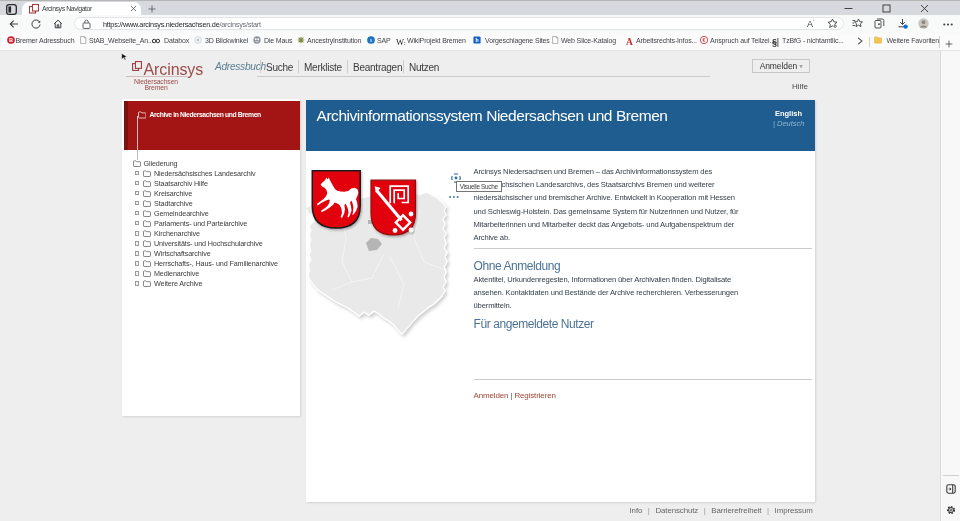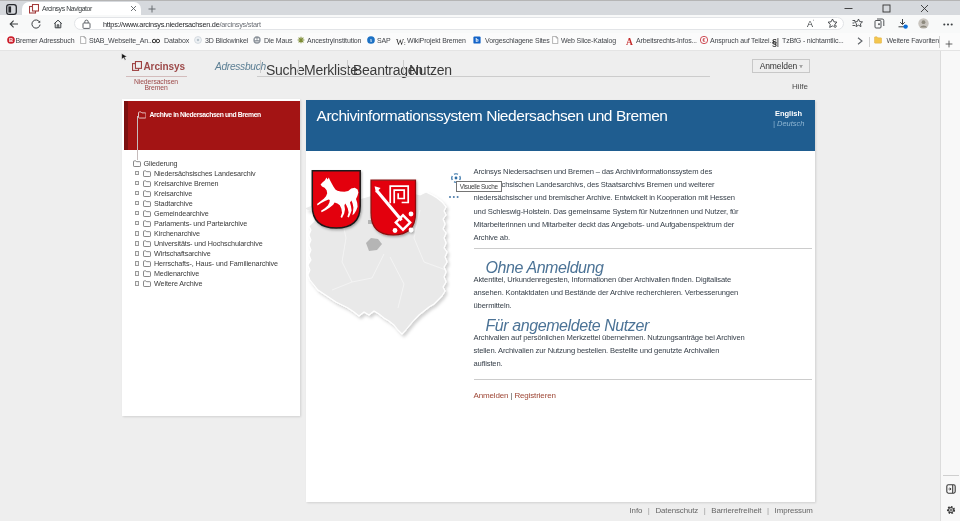--- a/index.html
+++ b/index.html
@@ -16,47 +16,47 @@
   #urltext .path { color:#6b6f76; }
   #bmbar { position:absolute; left:0; top:33px; width:960px; height:18px; background:#fbfbfb; border-bottom:1px solid #e4e4e4; }
   .bm { position:absolute; top:3.8px; font-size:7px; color:#43464b; letter-spacing:-0.15px; white-space:nowrap; }
   .bmic { position:absolute; top:3px; width:8px; height:8px; }
   .ic { position:absolute; color:#4a4d52; }
   
   #page { position:absolute; left:0; top:51px; width:940px; height:470px; background:#eeeeee; }
   #scrollcol { position:absolute; left:940px; top:51px; width:20px; height:470px; background:#f8f8f8; border-left:1px solid #dcdcdc; }
   
   #logoicon { position:absolute; left:131.5px; top:60.5px; }
-  #logotext { position:absolute; left:143.5px; top:61px; font-size:10px; color:#9d4a4a; letter-spacing:-0.1px;font-weight:bold; }
+  #logotext { position:absolute; left:143.5px; top:61px; font-size:16px; color:#9d4a4a; letter-spacing:-0.1px; }
   #logoline { position:absolute; left:126px; top:76px; width:61px; height:1px; background:#d3bcbc; }
   #logosub { position:absolute; left:116px; top:78.5px; width:80px; text-align:center; font-size:6.8px; line-height:6.6px; color:#9d4a4a; letter-spacing:-0.1px; }
   .navsep { position:absolute; top:60px; width:1px; height:13px; background:#cccccc; }
   #nav-navigator { position:absolute; left:215px; top:61px; font-size:10.2px; font-style:italic; color:#5c7f94; letter-spacing:-0.3px; }
-  .navitem { position:absolute; top:61.5px; font-size:14px; color:#3b3b3b; letter-spacing:-0.25px; }
+  .navitem { position:absolute; top:61.5px; font-size:10px; color:#3b3b3b; letter-spacing:-0.25px; }
   #navline { position:absolute; left:257px; top:76px; width:453px; height:1px; background:#cccccc; }
   #anmbtn { position:absolute; left:752px; top:59px; width:58px; height:13.5px; border:1px solid #c8c8c8; font-size:8.5px; color:#333; text-align:center; line-height:12.5px; letter-spacing:-0.1px; }
   #hilfe { position:absolute; left:792px; top:82px; font-size:8px; color:#4a4a4a; }
   
   #sidebar { position:absolute; left:121.5px; top:99px; width:178.5px; height:317px; background:#ffffff; box-shadow:1px 1px 2px rgba(0,0,0,0.12); }
   #redbox { position:absolute; left:2.5px; top:1.5px; width:176px; height:49.5px; background:#a31414; border-left:4px solid #7c0f0f; }
   #redboxtext { position:absolute; left:21.5px; top:10px; font-size:6.8px; font-weight:bold; color:#ffffff; letter-spacing:-0.38px; }
   #treeconn { position:absolute; left:15.5px; top:17px; width:1px; height:44px; background:#c6bcbc; }
   .trow { position:absolute; left:0; font-size:7.2px; color:#3a3a3a; letter-spacing:-0.12px; white-space:nowrap; }
   .tsq { position:absolute; width:4.5px; height:4.5px; border:1px solid #9a9a9a; background:#f4f4f4; }
   
   #main { position:absolute; left:305.5px; top:100px; width:509.5px; height:402px; background:#ffffff; box-shadow:1px 1px 2px rgba(0,0,0,0.12); }
   #bluebox { position:absolute; left:0; top:0; width:509.5px; height:50.5px; background:#1f5d90; }
   #bluetitle { position:absolute; left:11px; top:7px; font-size:15.5px; font-weight:normal; color:#ffffff; letter-spacing:-0.45px; }
   #lang-en { position:absolute; right:13px; top:8.5px; font-size:7.5px; font-weight:bold; color:#ffffff; }
   #lang-de { position:absolute; right:10.5px; top:19px; font-size:7.5px; font-style:italic; color:#8fb6d2; }
   #vsicon { position:absolute; left:145px; top:72.5px; }
   #tooltip { position:absolute; left:150.5px; top:80.5px; width:45.5px; height:11.5px; z-index:9; background:#ffffff; border:1px solid #757575; font-size:6.4px; color:#3c3c3c; text-align:center; line-height:10.5px; letter-spacing:-0.3px; white-space:nowrap; overflow:hidden; }
   .para { position:absolute; left:168px; font-size:7.6px; line-height:13.2px; color:#38414b; letter-spacing:-0.14px; white-space:nowrap; }
   .mainhr { position:absolute; left:168px; width:338px; height:1px; background:#cccccc; }
-  .mhead { position:absolute; left:180px; font-size:16px; color:#4c7396; letter-spacing:-0.42px;font-style:italic; }
+  .mhead { position:absolute; left:168px; font-size:12px; color:#4c7396; letter-spacing:-0.42px; }
   #loginlinks { position:absolute; left:168px; top:290.5px; font-size:8px; color:#9e4736; letter-spacing:-0.15px;text-align:center; }
   
   #footer { position:absolute; left:629.5px; top:506px; font-size:7.9px; color:#666666; letter-spacing:-0.1px; }
   #footer span.sep { color:#999; padding:0 5.6px; }
 </style>
 </head>
 <body>
 
 <div id="tabbar">
   <svg class="abs" style="left:6px;top:2.5px" width="11" height="11" viewBox="0 0 11 11">
@@ -268,21 +268,21 @@
     <div class="trow" style="left:22px;top:59.5px">Gliederung</div>
   <div class="tsq" style="left:13px;top:71.70px"></div>
     <svg class="abs" style="left:21px;top:70.5px" width="8" height="7" viewBox="0 0 8 7">
       <path d="M0.5,1.6 A0.7,0.7 0 0 1 1.2,0.9 H2.9 L3.7,1.7 H6.8 A0.7,0.7 0 0 1 7.5,2.4 V5.8 A0.7,0.7 0 0 1 6.8,6.5 H1.2 A0.7,0.7 0 0 1 0.5,5.8 Z" fill="#fdfdfd" stroke="#6a6a6a" stroke-width="0.8"></path>
     </svg>
     <div class="trow" style="left:32.5px;top:69.50px">Niedersächsisches Landesarchiv</div>
   <div class="tsq" style="left:13px;top:81.75px"></div>
     <svg class="abs" style="left:21px;top:80.55px" width="8" height="7" viewBox="0 0 8 7">
       <path d="M0.5,1.6 A0.7,0.7 0 0 1 1.2,0.9 H2.9 L3.7,1.7 H6.8 A0.7,0.7 0 0 1 7.5,2.4 V5.8 A0.7,0.7 0 0 1 6.8,6.5 H1.2 A0.7,0.7 0 0 1 0.5,5.8 Z" fill="#fdfdfd" stroke="#6a6a6a" stroke-width="0.8"></path>
     </svg>
-    <div class="trow" style="left:32.5px;top:79.55px">Kreisarchive Bremen</div>
+    <div class="trow" style="left:32.5px;top:79.55px">Staatsarchiv Hilfe</div>
   <div class="tsq" style="left:13px;top:91.80px"></div>
     <svg class="abs" style="left:21px;top:90.6px" width="8" height="7" viewBox="0 0 8 7">
       <path d="M0.5,1.6 A0.7,0.7 0 0 1 1.2,0.9 H2.9 L3.7,1.7 H6.8 A0.7,0.7 0 0 1 7.5,2.4 V5.8 A0.7,0.7 0 0 1 6.8,6.5 H1.2 A0.7,0.7 0 0 1 0.5,5.8 Z" fill="#fdfdfd" stroke="#6a6a6a" stroke-width="0.8"></path>
     </svg>
     <div class="trow" style="left:32.5px;top:89.60px">Kreisarchive</div>
   <div class="tsq" style="left:13px;top:101.85px"></div>
     <svg class="abs" style="left:21px;top:100.65px" width="8" height="7" viewBox="0 0 8 7">
       <path d="M0.5,1.6 A0.7,0.7 0 0 1 1.2,0.9 H2.9 L3.7,1.7 H6.8 A0.7,0.7 0 0 1 7.5,2.4 V5.8 A0.7,0.7 0 0 1 6.8,6.5 H1.2 A0.7,0.7 0 0 1 0.5,5.8 Z" fill="#fdfdfd" stroke="#6a6a6a" stroke-width="0.8"></path>
     </svg>
     <div class="trow" style="left:32.5px;top:99.65px">Stadtarchive</div>
@@ -394,18 +394,17 @@
       <circle cx="9.6" cy="2" r="1" fill="#4a7aa8"></circle>
     </svg>
   <div id="tooltip">Visuelle Suche</div>
 
   <div class="para" style="top:65px">Arcinsys Niedersachsen und Bremen – das Archivinformationssystem des<br>niedersächsischen Landesarchivs, des Staatsarchivs Bremen und weiterer<br>niedersächsischer und bremischer Archive. Entwickelt in Kooperation mit Hessen<br>und Schleswig-Holstein. Das gemeinsame System für Nutzerinnen und Nutzer, für<br>Mitarbeiterinnen und Mitarbeiter deckt das Angebots- und Aufgabenspektrum der<br>Archive ab.</div>
 
   <div class="mainhr" style="top:147.5px"></div>
   <div class="mhead" style="top:158.5px">Ohne Anmeldung</div>
   <div class="para" style="top:172.5px">Aktentitel, Urkundenregesten, Informationen über Archivalien finden. Digitalisate<br>ansehen. Kontaktdaten und Bestände der Archive recherchieren. Verbesserungen<br>übermitteln.</div>
   <div class="mhead" style="top:217px">Für angemeldete Nutzer</div>
-  <div class="para" style="top:230.5px">Archivalien auf persönlichen Merkzettel übernehmen. Nutzungsanträge bei Archiven<br>stellen. Archivalien zur Nutzung bestellen. Bestellte und genutzte Archivalien<br>auflisten.</div>
   <div class="mainhr" style="top:278.5px"></div>
   <div id="loginlinks">Anmelden <span style="color:#555">|</span> Registrieren</div>
 </div>
 
 <div id="footer">Info<span class="sep">|</span>Datenschutz<span class="sep">|</span>Barrierefreiheit<span class="sep">|</span>Impressum</div>
 
 </body></html>

